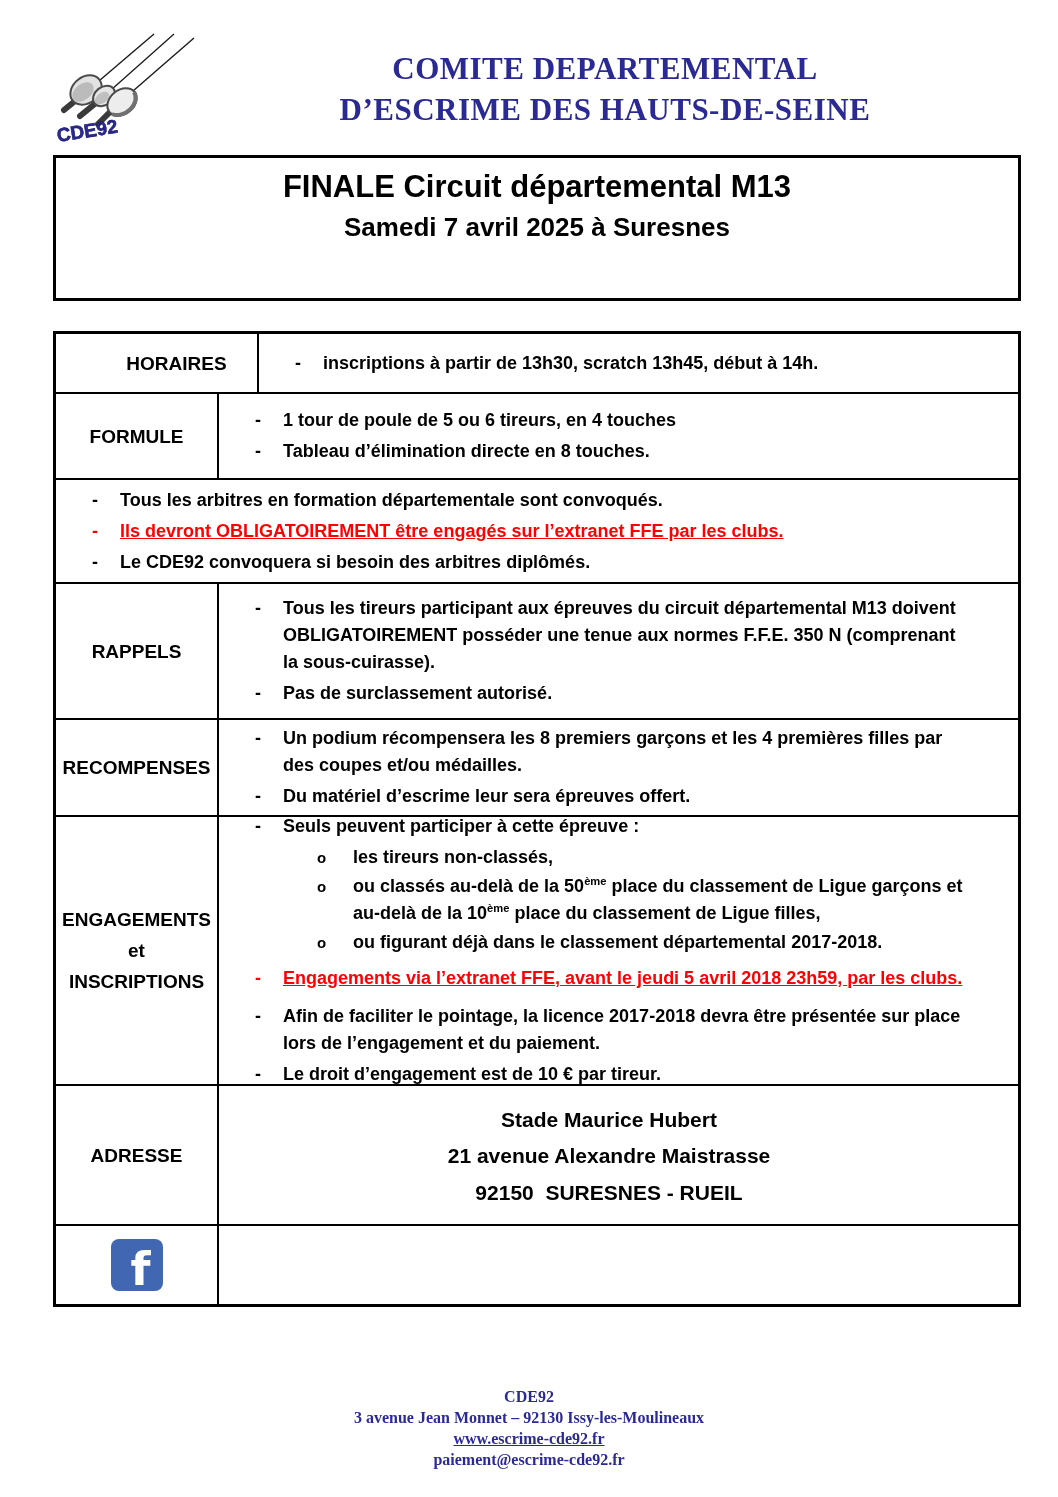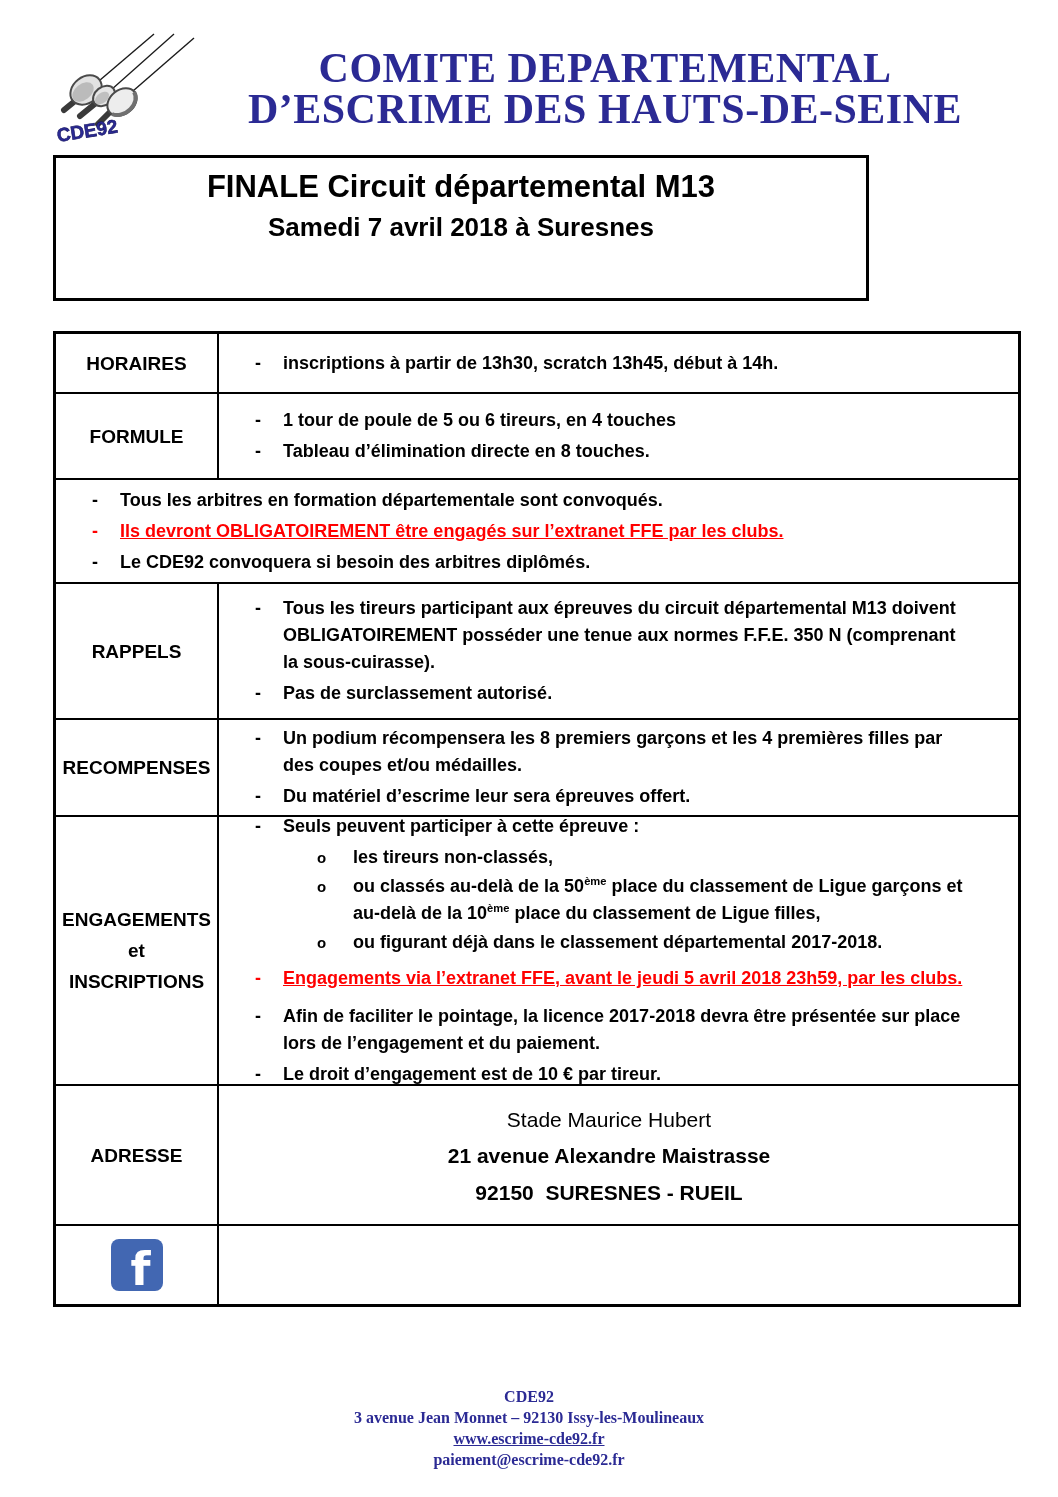--- a/index.html
+++ b/index.html
@@ -13,27 +13,27 @@
     color:#000;
     overflow:hidden;
   }
   
   .logo-wrap { position:absolute; left:52px; top:26px; width:160px; height:126px; }
   .org-title {
     position:absolute; left:190px; top:48px; width:830px;
     text-align:center;
     font-family:"Liberation Serif", serif;
     font-weight:bold;
-    font-size:42px; line-height:41px;
+    font-size:31px; line-height:41px;
     color:#2b2a94;
     letter-spacing:0.5px;
   }
   
   .event-box {
-    position:absolute; left:53px; top:155px; width:816px; height:146px;
+    position:absolute; left:53px; top:155px; width:968px; height:146px;
     border:3px solid #000;
     text-align:center;
     padding-top:8px;
   }
   .event-l1 { font-size:31px; font-weight:bold; line-height:42px; white-space:pre-wrap; }
   .event-l2 { font-size:31px; font-weight:bold; line-height:42px; white-space:pre-wrap; }
   .event-l3 { font-size:26px; font-weight:bold; line-height:38px; white-space:pre-wrap; }
   
   .main-table {
     position:absolute; left:53px; top:331px; width:968px;
@@ -56,21 +56,21 @@
   }
   .li { display:flex; margin:2px 0; }
   .dash { flex:0 0 28px; }
   .txt { flex:1; white-space:pre-wrap; }
   .red-u { color:#ff0000; text-decoration:underline; }
   .nowrap { white-space:nowrap; }
   .sub { display:flex; margin-left:58px; margin-top:2px; }
   .o-marker { flex:0 0 40px; font-size:15px; padding-left:4px; }
   sup { font-size:0.62em; vertical-align:super; line-height:0; }
   .centered-lines { text-align:center; }
-  .addr-l1 { font-size:21px; font-weight:normal; line-height:34px; margin-top:4px; white-space:pre-wrap; }
+  .addr-l1 { font-size:21px; font-weight:bold; line-height:34px; margin-top:4px; white-space:pre-wrap; }
   .addr-l  { font-size:21px; font-weight:600; line-height:37px; white-space:pre-wrap; }
   .fb-cell-label { display:flex; align-items:center; justify-content:center; }
   .fb-icon {
     width:52px; height:52px; border-radius:8px;
     background:#4267b2;
     color:#fff;
     display:flex; align-items:flex-end; justify-content:center;
     overflow:hidden;
     cursor:pointer;
   }
@@ -121,26 +121,26 @@
     </svg>
   </div>
 
   <div class="org-title">
     <div>COMITE DEPARTEMENTAL</div>
     <div>D’ESCRIME DES HAUTS-DE-SEINE</div>
   </div>
 
   <div class="event-box">
     <div class="event-l1">FINALE Circuit départemental M13</div>
-    <div class="event-l3">Samedi 7 avril 2018 à Suresnes</div>
+    <div class="event-l3">Samedi 7 avril 2025 à Suresnes</div>
   </div>
 
   <div class="main-table">
 
-    <div class="t-row" style="height:60px;">
+    <div class="t-row" style="height:60px;padding-left:40px;">
       <div class="cell-label">HORAIRES</div>
       <div class="cell-content">
         <div class="li">
           <span class="dash">-</span>
           <span class="txt"><span>inscriptions à partir de 13h30, </span><span style="font-weight:bold">scratch 13h45</span><span>, début à 14h.</span></span>
         </div>
       </div>
     </div>
 
     <div class="t-row" style="height:86px;">

